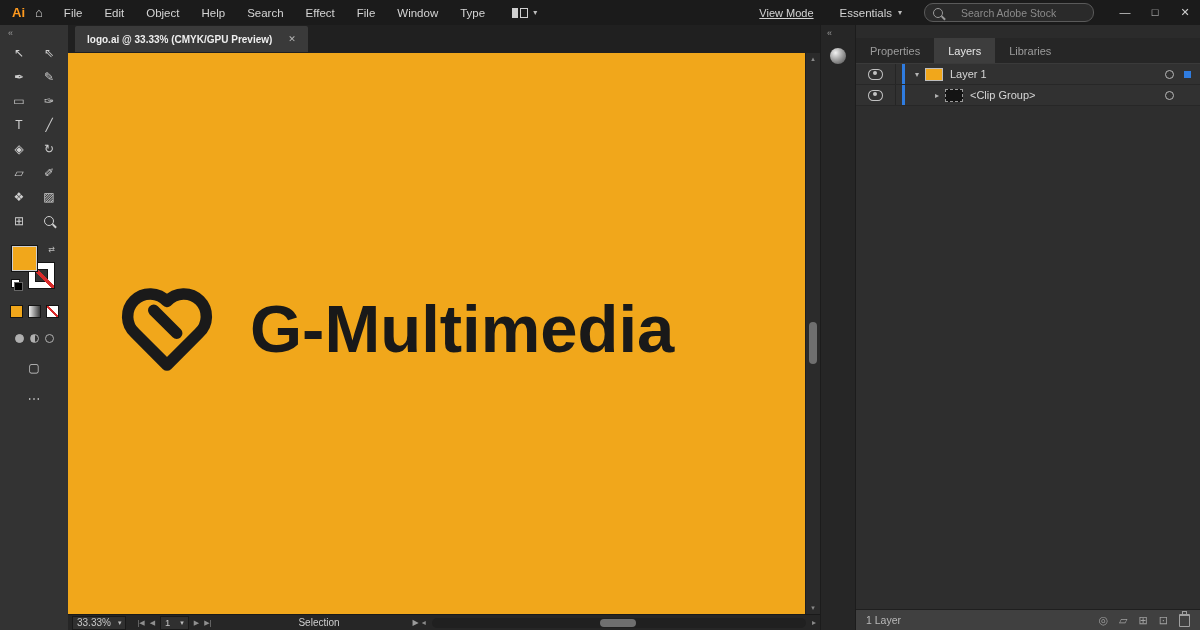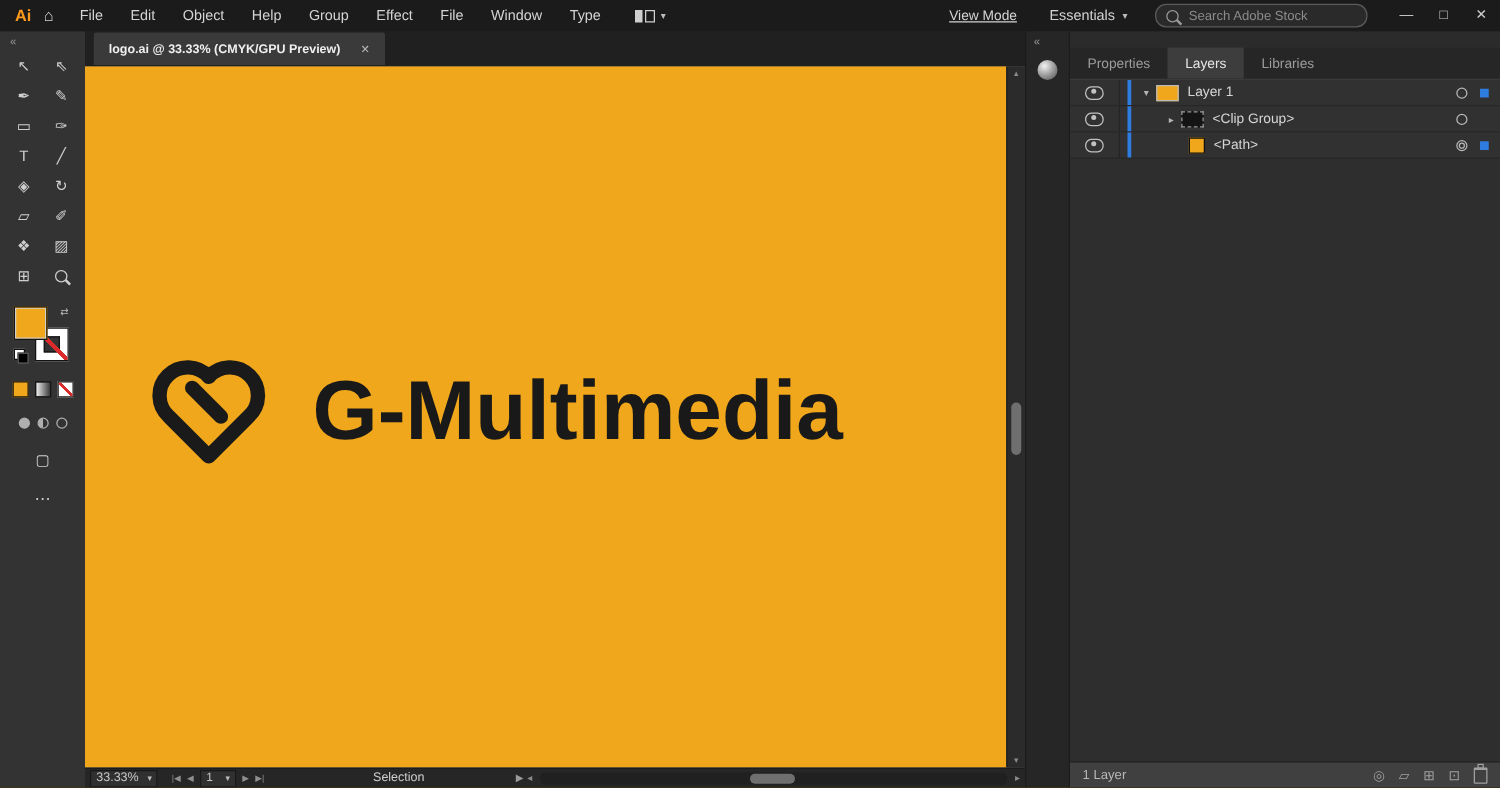--- a/index.html
+++ b/index.html
@@ -14,21 +14,21 @@
   .menu{display:flex;}
   .menu span{padding:0 11px;cursor:default;}
   .arrange{display:flex;align-items:center;gap:5px;margin-left:16px;}
   .arrange .boxes{width:16px;height:10px;display:flex;gap:2px;}
   .arrange .b1{flex:1;background:#cfcfcf;}
   .arrange .b2{flex:1;border:1px solid #cfcfcf;box-sizing:border-box;}
   .chev{font-size:8px;color:#bdbdbd;}
   .spacer{flex:1;}
   .safe{font-size:11px;text-decoration:underline;margin-right:26px;white-space:nowrap;}
   .workspace{display:flex;align-items:center;gap:6px;margin-right:22px;}
-  .search{display:flex;align-items:center;gap:6px;width:152px;height:17px;border:1px solid #5a5a5a;
+  .search{display:flex;align-items:center;gap:16px;width:152px;height:17px;border:1px solid #5a5a5a;
           border-radius:9px;background:#2a2a2a;padding:0 8px;margin-right:16px;}
   .search input{background:transparent;border:0;outline:0;color:#bbb;font-size:10.5px;width:114px;
                 font-family:"Liberation Sans",sans-serif;}
   .search input::placeholder{color:#8b8b8b;}
   .mag{width:8px;height:8px;border:1.5px solid #9a9a9a;border-radius:50%;position:relative;flex:none;}
   .mag::after{content:'';position:absolute;width:5px;height:1.5px;background:#9a9a9a;
               transform:rotate(45deg);right:-4px;bottom:-2px;}
   .winbtns{display:flex;}
   .winbtns span{width:30px;text-align:center;font-size:11px;color:#cfcfcf;line-height:25px;}
 
@@ -150,21 +150,21 @@
 <div id="app">
 
   <div class="topbar">
     <span class="ai-logo">Ai</span>
     <span class="home">⌂</span>
     <nav class="menu">
       <span>File</span>
       <span>Edit</span>
       <span>Object</span>
       <span>Help</span>
-      <span>Group</span>
+      <span>Search</span>
       <span>Effect</span>
       <span>File</span>
       <span>Window</span>
       <span>Type</span>
     </nav>
     <span class="arrange">
       <span class="boxes">
           <span class="b1"></span>
           <span class="b2"></span>
         </span>
@@ -317,32 +317,20 @@
         <span class="lbar"></span>
         <span class="ind1"></span>
         <span class="disc">▸</span>
         <span class="thumb clip"></span>
         <span class="lname">&lt;Clip Group&gt;</span>
         <span class="rspace"></span>
         <span class="target"></span>
         <span class="selsq empty"></span>
       </div>
 
-      <div class="lrow">
-        <span class="eye-box">
-            <span class="eye"></span>
-          </span>
-        <span class="lbar"></span>
-        <span class="ind2"></span>
-        <span class="thumb path"></span>
-        <span class="lname">&lt;Path&gt;</span>
-        <span class="rspace"></span>
-        <span class="target double"></span>
-        <span class="selsq"></span>
-      </div>
 
     </div>
     <div class="pfooter">
       <span>1 Layer</span>
       <span class="pficons">
         <span>◎</span>
         <span>▱</span>
         <span>⊞</span>
         <span>⊡</span>
         <span class="trash"></span>

